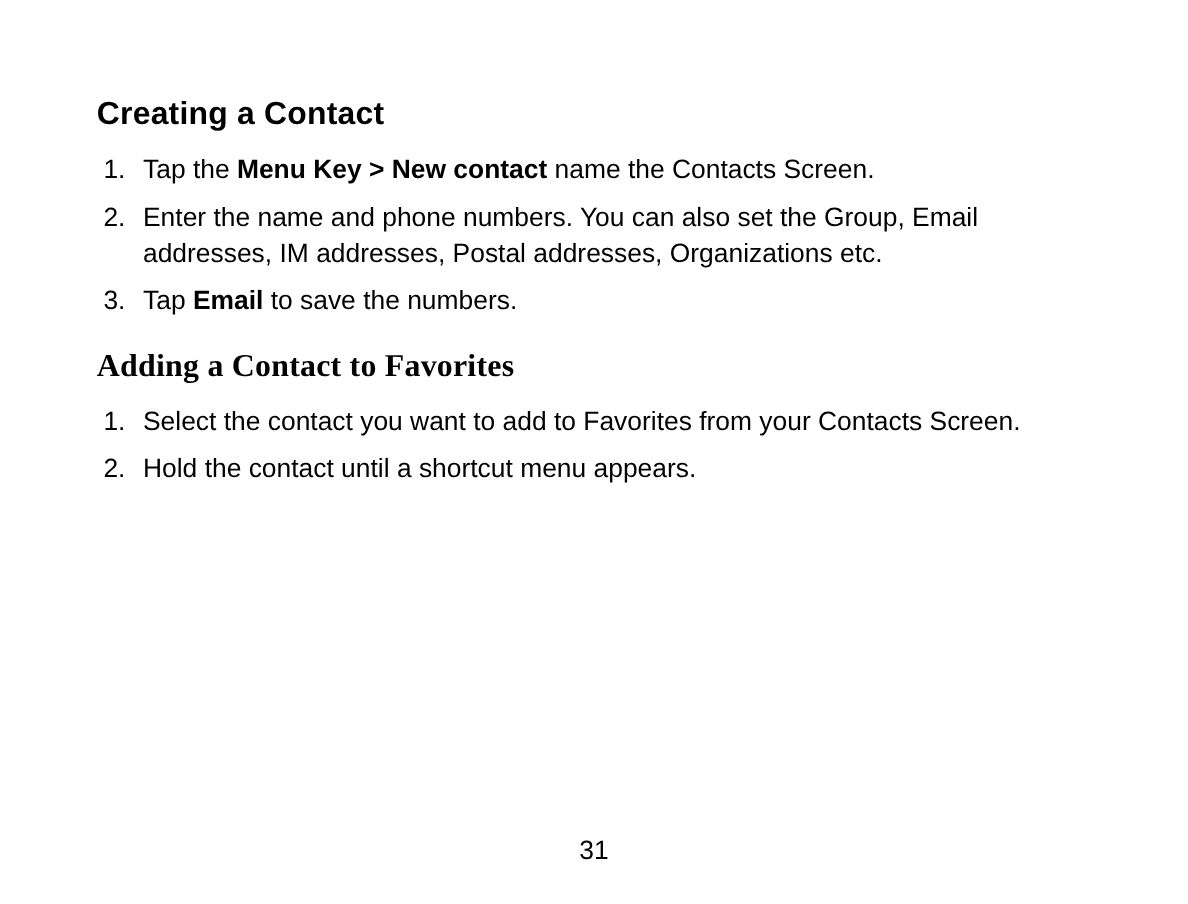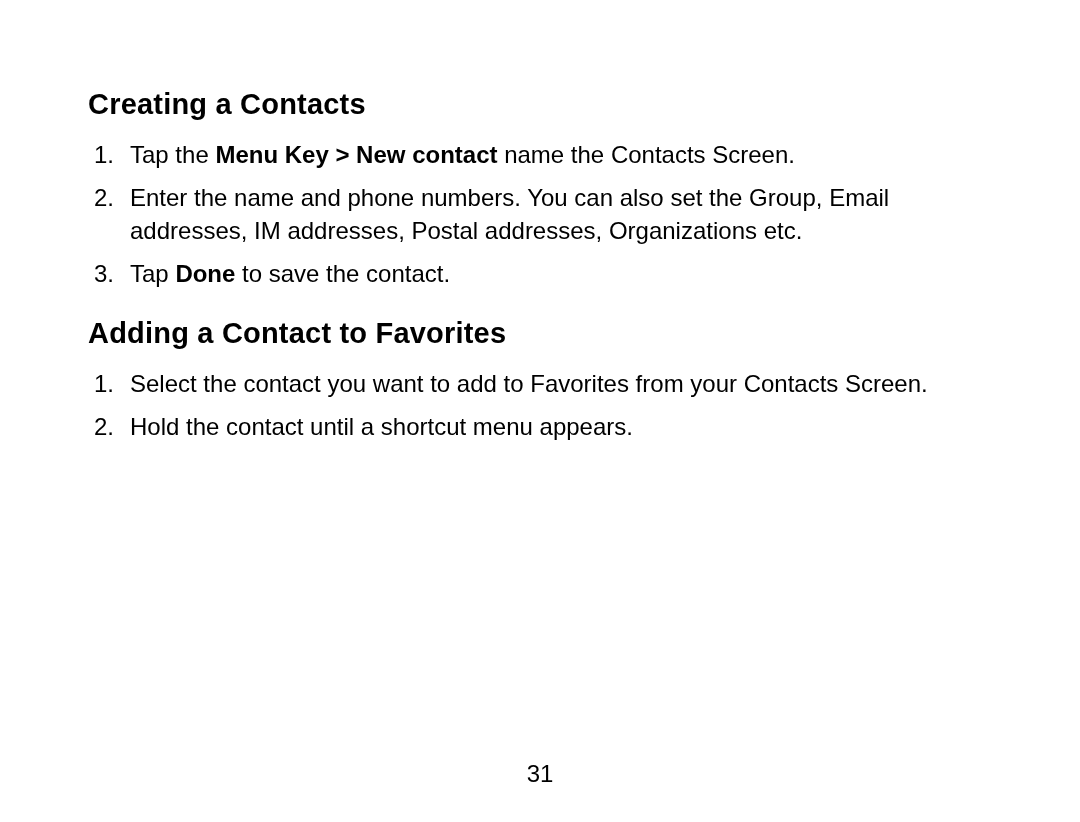--- a/index.html
+++ b/index.html
@@ -17,20 +17,21 @@
       padding: 88px 90px 0 88px;
     }
     .heading {
       font-weight: bold;
       font-size: 29px;
       margin-bottom: 18px;
       letter-spacing: 0.2px;
     }
     .heading-2 {
       margin-top: 26px;
+      font-family: Liberation Serif, serif;
     }
     ol {
       list-style: none;
       counter-reset: item;
       padding-left: 0;
     }
     ol li {
       counter-increment: item;
       font-size: 24px;
       line-height: 1.35;
@@ -53,31 +54,31 @@
       position: absolute;
       bottom: 34px;
       left: 50%;
       transform: translateX(-50%);
       font-size: 24px;
     }
   </style>
 </head>
 <body>
 
-<h2 class="heading">Creating a Contacts</h2>
+<h2 class="heading">Creating a Contact</h2>
 
 <ol>
   <li>
     <span>Tap the </span><span class="bold">Menu Key &gt; New contact</span><span> name the Contacts Screen.</span>
   </li>
   <li>
     <span>Enter the name and phone numbers. You can also set the Group, Email addresses, IM addresses, Postal addresses, Organizations etc.</span>
   </li>
   <li>
-    <span>Tap </span><span class="bold">Done</span><span> to save the contact.</span>
+    <span>Tap </span><span class="bold">Email</span><span> to save the numbers.</span>
   </li>
 </ol>
 
 <h2 class="heading heading-2">Adding a Contact to Favorites</h2>
 
 <ol>
   <li>
     <span>Select the contact you want to add to Favorites from your Contacts Screen.</span>
   </li>
   <li>

